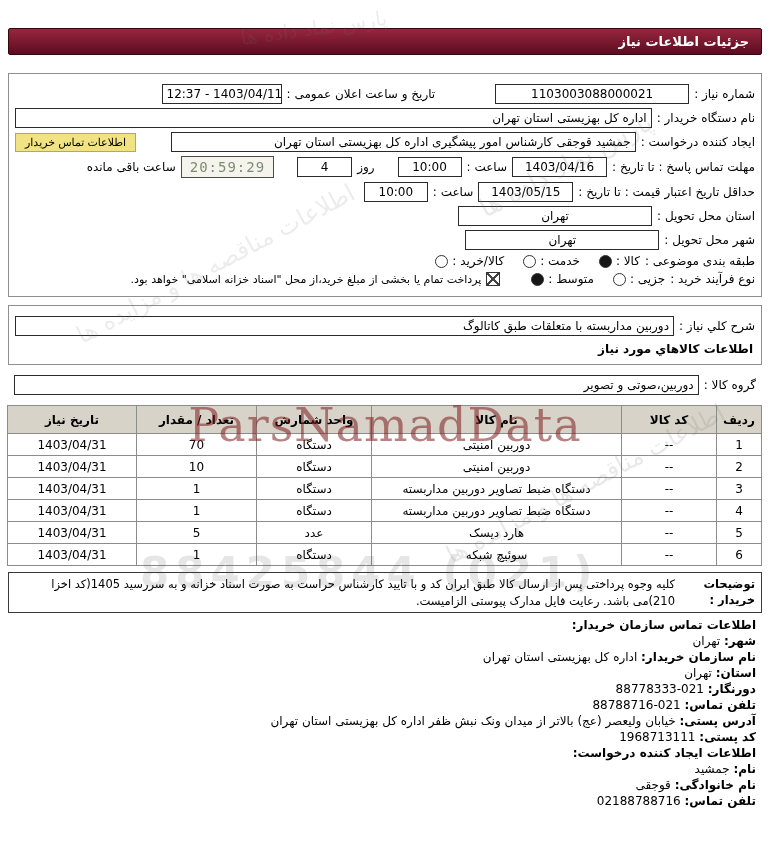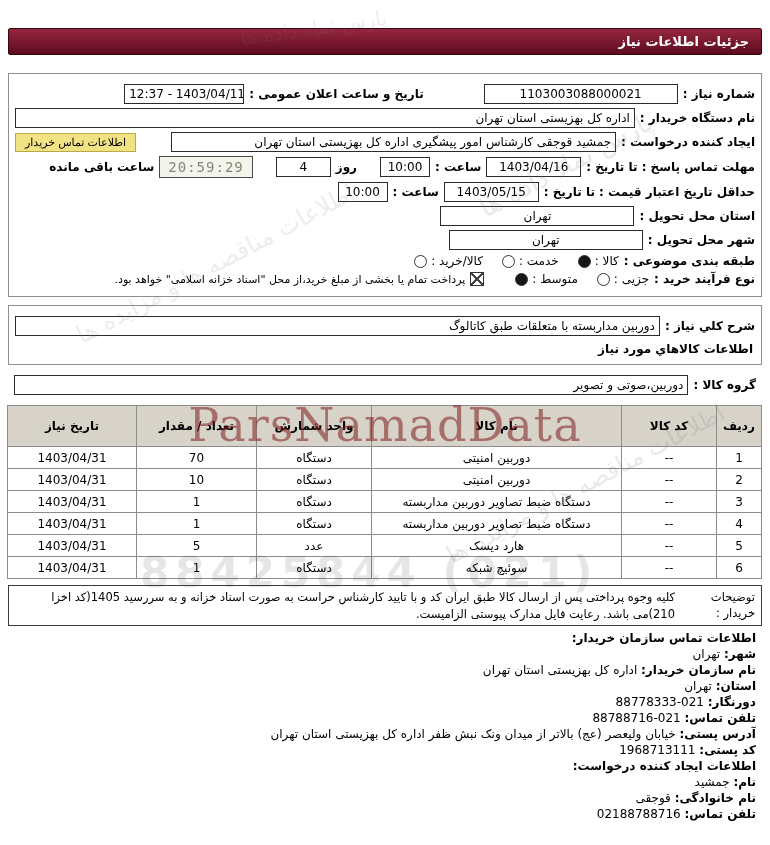--- a/index.html
+++ b/index.html
@@ -5,48 +5,48 @@
   *{box-sizing:border-box;margin:0;padding:0}
   html,body{width:770px;height:845px;overflow:hidden;background:#fff}
   body{font-family:"DejaVu Sans",sans-serif;font-size:12px;color:#000;direction:rtl;position:relative}
 
   .titlebar{margin:28px 8px 0;height:27px;line-height:26px;padding:0 12px;color:#fff;font-weight:bold;
     font-size:13px;background:linear-gradient(#96263f,#5d0c20);border:1px solid #38060f;border-radius:2px}
 
   .box{margin:18px 8px 0;border:1px solid #8f8f8f;padding:6px}
   .box2{margin:8px 8px 0;border:1px solid #8f8f8f;padding:6px}
   .frow{display:flex;align-items:center;margin:4px 0;gap:5px}
-  .lbl{font-weight:bold;white-space:nowrap}
+  .lbl{font-weight:normal;white-space:nowrap}
   .plain{font-weight:normal}
   .input{display:inline-block;border:1px solid #2b2b2b;background:#fff;height:20px;line-height:18px;
     padding:0 4px;overflow:hidden;white-space:nowrap;text-align:right}
   .center{text-align:center}
   .ltr{direction:ltr;unicode-bidi:isolate}
   .flex1{flex:1 1 auto;min-width:0}
-  .w170{width:194px}.w150{width:120px}.w95{width:95px}.w50{width:50px}.w55{width:55px}
+  .w170{width:194px}.w150{width:120px}.w95{width:95px}.w50{width:64px}.w55{width:55px}
   .mr55{margin-right:55px}.mr30{margin-right:30px}.mr18{margin-right:18px}.mr12{margin-right:12px}
   .btn-yellow{background:#f1e283;border:1px solid #b9a94b;padding:2px 9px;font-size:11px;white-space:nowrap;cursor:pointer}
   .timer{font-family:"DejaVu Sans Mono",monospace;color:#7d8c74;background:#f4f4ec;border:1px solid #4a4a4a;
     padding:2px 8px;font-size:14px;font-weight:normal;letter-spacing:1px}
   .radio{width:13px;height:13px;border:1px solid #333;border-radius:50%;background:#fff;display:inline-block;flex:0 0 auto}
   .radio.checked{background:#161616}
   .checkbox{width:14px;height:14px;border:1px solid #333;display:inline-block;background:#fff;flex:0 0 auto}
   .checkbox.checked{background-image:linear-gradient(45deg,transparent 43%,#444 43%,#444 57%,transparent 57%),
     linear-gradient(135deg,transparent 43%,#444 43%,#444 57%,transparent 57%)}
   .opt{display:flex;align-items:center;gap:4px;margin-left:14px}
   .note{font-size:11px;white-space:nowrap}
   .subhead{font-weight:bold;margin:6px 2px 2px}
 
   table.goods{border-collapse:collapse;margin:10px 8px 0;width:754px;table-layout:fixed}
-  .goods th{background:#d7d3c9;border:1px solid #8c8c8c;font-size:12px;height:28px;font-weight:bold;padding:13px 2px}
+  .goods th{background:#d7d3c9;border:1px solid #8c8c8c;font-size:12px;height:28px;font-weight:bold;padding:0 2px}
   .goods td{border:1px solid #8c8c8c;height:22px;text-align:center;font-size:12px;padding:0 3px;
     overflow:hidden;white-space:nowrap}
 
   .notes{margin:6px 8px 0;border:1px solid #3a3a3a;display:flex;gap:8px;padding:3px 6px;font-size:11.5px;align-items:flex-start}
-  .notes .nlbl{width:72px;flex:0 0 auto;font-weight:normal;line-height:1.4}
+  .notes .nlbl{width:72px;flex:0 0 auto;font-weight:bold;line-height:1.4}
   .notes .txt{flex:1;text-align:right;line-height:1.45}
 
   .contact{margin:4px 14px 0;font-size:12px}
   .contact .ctitle{font-weight:bold;line-height:16px}
   .contact .cline{line-height:16px}
   .contact b{font-weight:bold}
 
   .wm{position:absolute;z-index:6;pointer-events:none;white-space:nowrap}
   .wm-brand{top:398px;left:50%;transform:translateX(-50%);font-family:"DejaVu Serif",serif;font-weight:normal;
     font-size:46px;color:#7f1d1d;opacity:.55;letter-spacing:1px}

